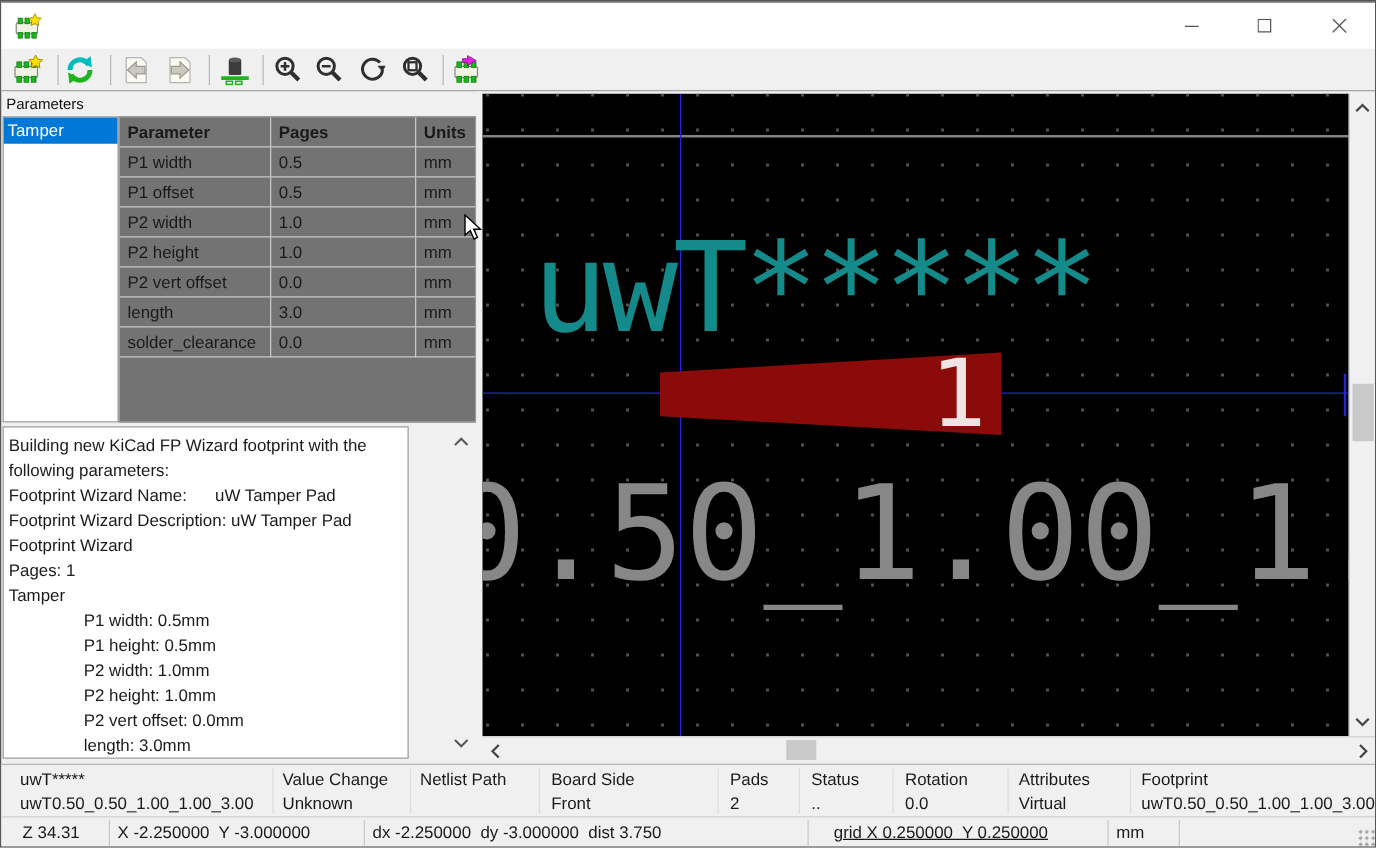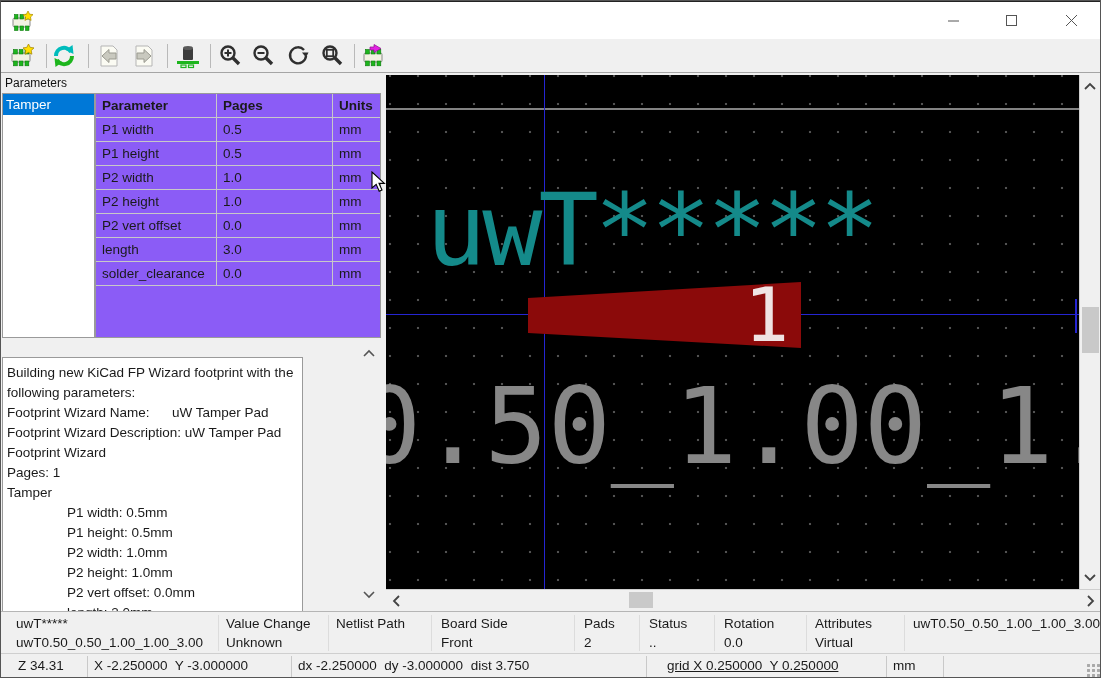--- a/index.html
+++ b/index.html
@@ -13,27 +13,27 @@
   .wbtn{position:absolute;top:0;width:46px;height:38px;display:flex;align-items:center;justify-content:center;}
   
   .toolbar{position:absolute;left:0;top:38px;width:1101px;height:34px;background:#f0f0f0;border-bottom:1px solid #a5a5a5;}
   .tbtn{position:absolute;top:2px;width:30px;height:30px;display:flex;align-items:center;justify-content:center;}
   .tsep{position:absolute;top:5px;width:1px;height:24px;background:#b9b9b9;}
   
   .caption{position:absolute;left:4px;top:75px;font-size:12px;color:#111;}
   .listbox{position:absolute;left:1px;top:92px;width:93px;height:245px;background:#fff;border:1px solid #9a9a9a;}
   .listitem{height:21px;line-height:21px;padding-left:3px;font-size:13.5px;}
   .listitem.sel{background:#0078d7;color:#fff;}
-  .ptable{position:absolute;left:94px;top:92px;width:286px;height:245px;background:#8b5cf6;border:1px solid #9a9a9a;font-size:13.5px;}
+  .ptable{position:absolute;left:94px;top:92px;width:286px;height:245px;background:#737373;border:1px solid #9a9a9a;font-size:13.5px;}
   .prow{display:flex;height:24px;line-height:23px;}
   .pc{border-right:1px solid #c8c8c8;border-bottom:1px solid #c8c8c8;padding-left:6px;overflow:hidden;white-space:nowrap;}
   .c1{width:121px;} .c2{width:116px;} .c3{width:47px;border-right:none;}
   .phead .pc{font-weight:bold;}
-  .msgpanel{position:absolute;left:1px;top:340px;width:301px;height:266px;background:#fff;border:1px solid #9a9a9a;
-    font-size:13.5px;line-height:20px;padding:5px 0 0 4px;white-space:pre;overflow:hidden;margin-top:16px;}
+  .msgpanel{position:absolute;left:1px;top:340px;width:325px;height:266px;background:#fff;border:1px solid #9a9a9a;
+    font-size:13.5px;line-height:20px;padding:5px 0 0 4px;white-space:pre;overflow:hidden;}
   .msgscroll{position:absolute;left:360px;top:341px;width:18px;height:264px;}
   .splitter{position:absolute;left:380px;top:72px;width:5px;height:538px;background:#f0f0f0;}
   
   .canvas{position:absolute;left:385px;top:74px;width:693px;height:514px;background:#000;overflow:hidden;
     background-image:radial-gradient(circle,#525252 1.1px,transparent 1.6px);background-size:28px 28px;background-position:18px 15px;}
   .sheetline{position:absolute;left:0;top:33px;width:693px;height:2px;background:#828282;}
   .xhairV{position:absolute;left:158px;top:0;width:1px;height:514px;background:#2525d2;}
   .xhairH{position:absolute;left:0;top:239px;width:693px;height:1px;background:#2525d2;}
   .xseg{position:absolute;left:689px;top:224px;width:2px;height:34px;background:#2525d2;}
   .silktext{position:absolute;left:40px;top:106px;font-family:"DejaVu Sans Mono",monospace;font-size:100px;line-height:100px;color:#148a8a;letter-spacing:-4px;white-space:pre;}
@@ -192,21 +192,21 @@
       <div class="pc c1">Parameter</div>
       <div class="pc c2">Pages</div>
       <div class="pc c3">Units</div>
     </div>
     <div class="prow">
       <div class="pc c1">P1 width</div>
       <div class="pc c2">0.5</div>
       <div class="pc c3">mm</div>
     </div>
     <div class="prow">
-      <div class="pc c1">P1 height</div>
+      <div class="pc c1">P1 offset</div>
       <div class="pc c2">0.5</div>
       <div class="pc c3">mm</div>
     </div>
     <div class="prow">
       <div class="pc c1">P2 width</div>
       <div class="pc c2">1.0</div>
       <div class="pc c3">mm</div>
     </div>
     <div class="prow">
       <div class="pc c1">P2 height</div>
@@ -284,21 +284,21 @@
     <div class="scell" style="left:440px;"><span class="sl1">Board Side</span><span class="sl2">Front</span></div>
     <div class="ssep" style="left:573px;"></div>
     <div class="scell" style="left:583px;"><span class="sl1">Pads</span><span class="sl2">2</span></div>
     <div class="ssep" style="left:638px;"></div>
     <div class="scell" style="left:648px;"><span class="sl1">Status</span><span class="sl2">..</span></div>
     <div class="ssep" style="left:713px;"></div>
     <div class="scell" style="left:723px;"><span class="sl1">Rotation</span><span class="sl2">0.0</span></div>
     <div class="ssep" style="left:805px;"></div>
     <div class="scell" style="left:814px;"><span class="sl1">Attributes</span><span class="sl2">Virtual</span></div>
     <div class="ssep" style="left:903px;"></div>
-    <div class="scell" style="left:912px;"><span class="sl2">uwT0.50_0.50_1.00_1.00_3.00</span></div>
+    <div class="scell" style="left:912px;"><span class="sl1">Footprint</span><span class="sl2">uwT0.50_0.50_1.00_1.00_3.00</span></div>
   </div>
 
   <div class="statusbar2">
     <div class="s2cell" style="left:17px;">Z 34.31</div>
     <div class="s2sep" style="left:86px;"></div>
     <div class="s2cell" style="left:93px;">X -2.250000  Y -3.000000</div>
     <div class="s2sep" style="left:290px;"></div>
     <div class="s2cell" style="left:297px;">dx -2.250000  dy -3.000000  dist 3.750</div>
     <div class="s2sep" style="left:645px;"></div>
     <div class="s2cell" style="left:666px;text-decoration:underline;">grid X 0.250000  Y 0.250000</div>

